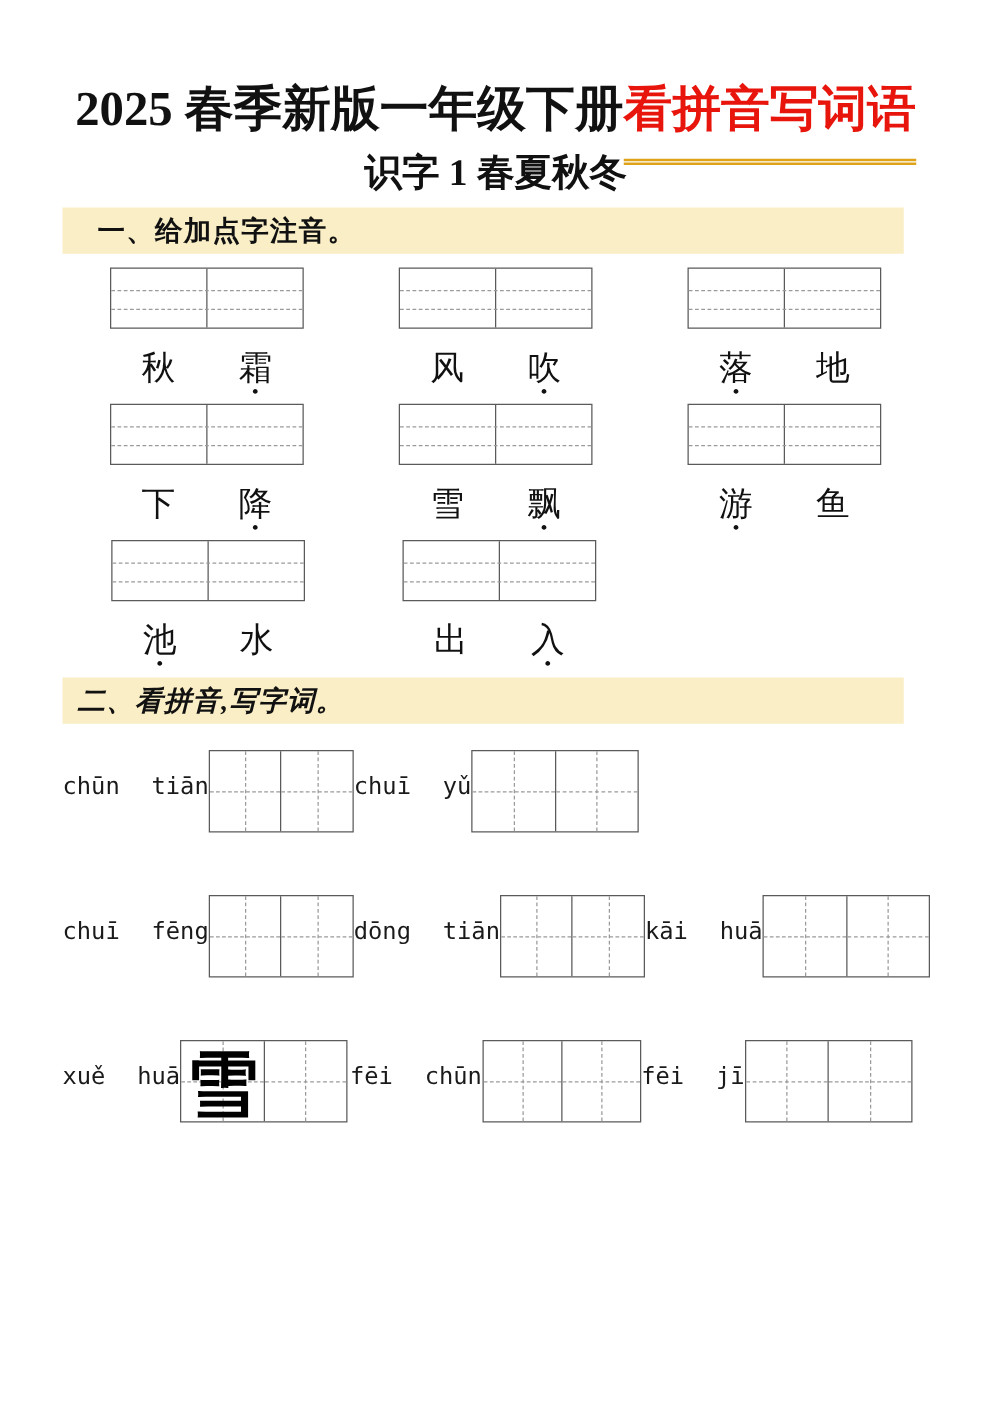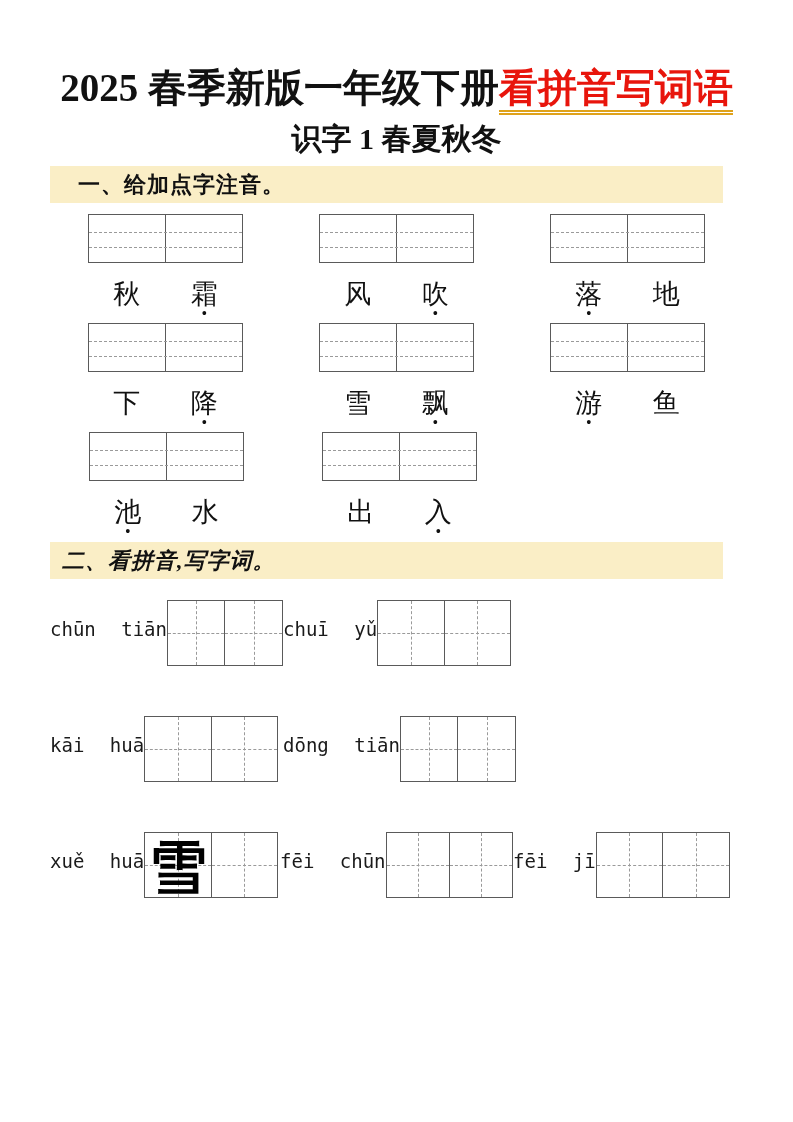--- a/index.html
+++ b/index.html
@@ -18,21 +18,21 @@
   .main-title {
     text-align: center;
     font-size: 39px; font-weight: bold;
     line-height: 47px;
     margin: 0 0 10px 0;
     white-space: nowrap;
   }
   .title-highlight {
     color: #e8150c;
     border-bottom: 5px double #dfa21b;
-    padding-bottom: 1px;
+    padding-bottom: 18px;
   }
   .subtitle {
     text-align: center;
     font-size: 30px; font-weight: bold;
     line-height: 36px;
     margin: 0 0 9px 0;
   }
   
   .sec-head {
     width: 673px;
@@ -238,37 +238,46 @@
         <div class="wcell">
             <span class="written"></span>
           </div>
         <div class="wcell"></div>
       </div>
     </div>
   </div>
 
   <div class="s2-row">
     <div class="s2-item">
+      <div class="pinyin">chuī fēng</div>
+      <div class="wbox">
+        <div class="wcell">
+            <span class="written"></span>
+          </div>
+        <div class="wcell"></div>
+      </div>
+    </div>
+    <div class="s2-item">
+      <div class="pinyin">dōng tiān</div>
+      <div class="wbox">
+        <div class="wcell">
+            <span class="written"></span>
+          </div>
+        <div class="wcell"></div>
+      </div>
+    </div>
+    <div class="s2-item">
       <div class="pinyin">kāi huā</div>
       <div class="wbox">
         <div class="wcell">
             <span class="written"></span>
           </div>
         <div class="wcell"></div>
       </div>
     </div>
-    <div class="s2-item">
-      <div class="pinyin">dōng tiān</div>
-      <div class="wbox">
-        <div class="wcell">
-            <span class="written"></span>
-          </div>
-        <div class="wcell"></div>
-      </div>
-    </div>
   </div>
 
   <div class="s2-row">
     <div class="s2-item">
       <div class="pinyin">xuě huā</div>
       <div class="wbox">
         <div class="wcell">
             <span class="written">雪</span>
           </div>
         <div class="wcell"></div>

